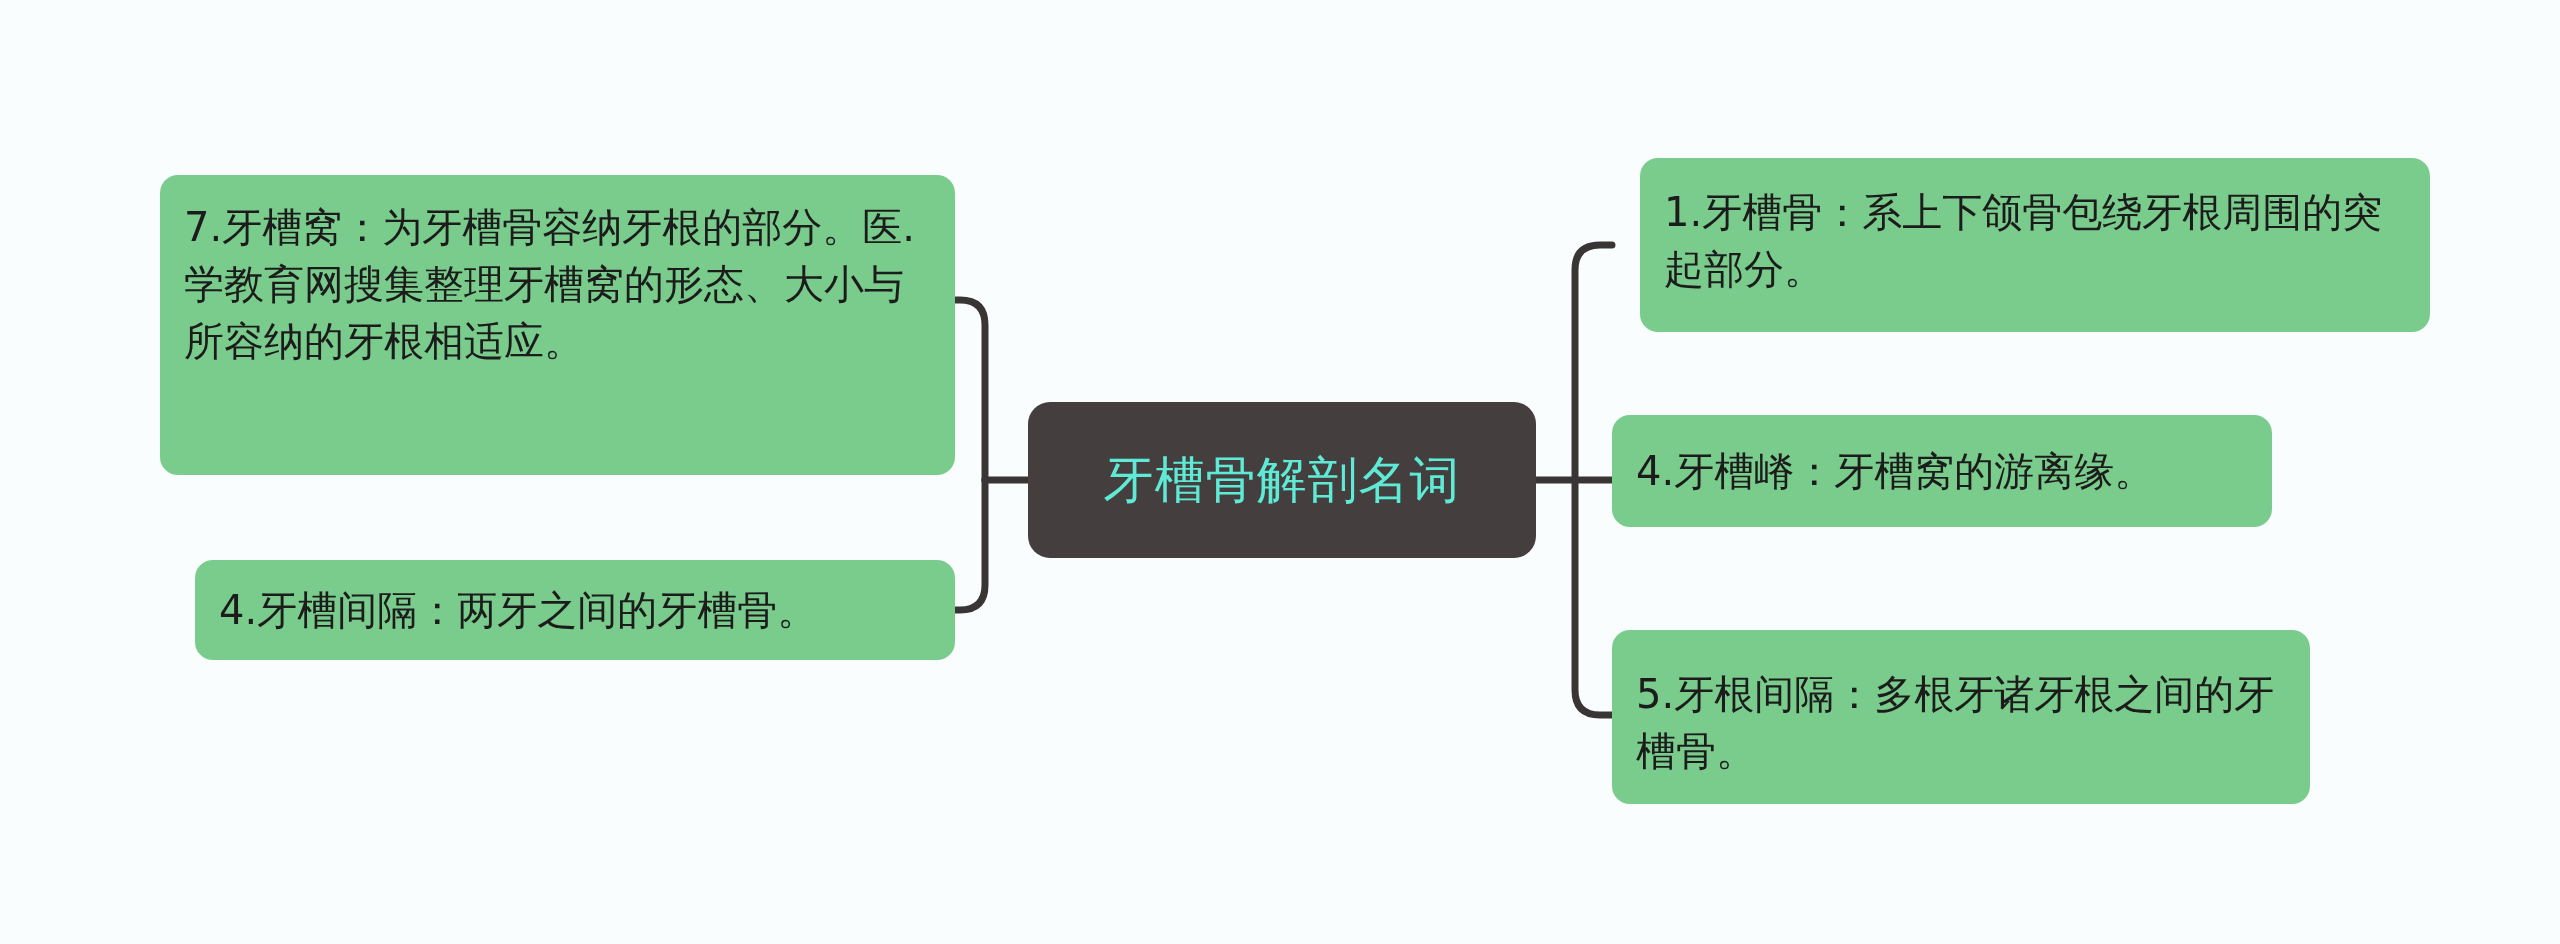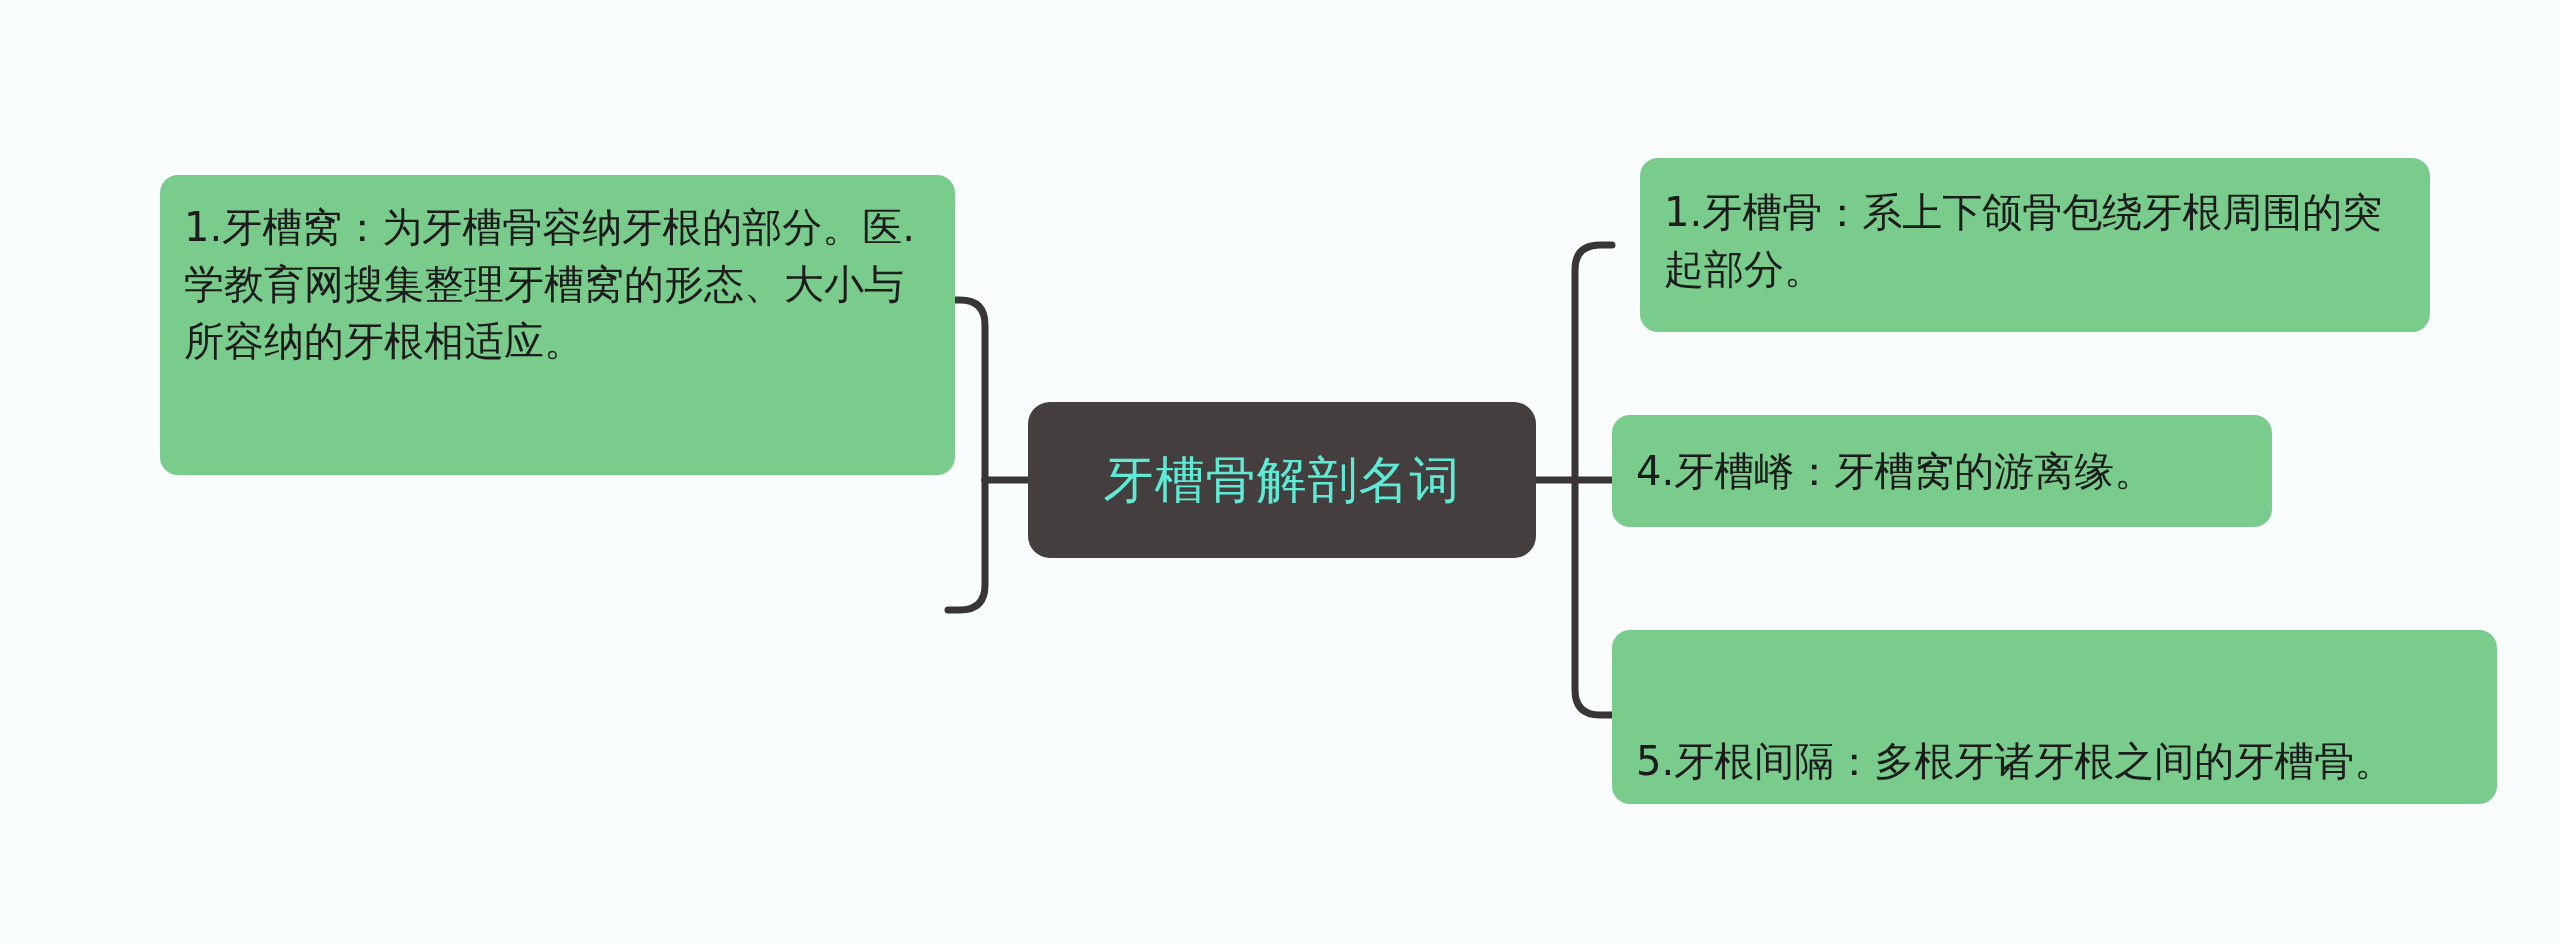--- a/index.html
+++ b/index.html
@@ -56,21 +56,21 @@
     text-align: center;
     border-radius: 22px;
     letter-spacing: 1px;
   }
 
   
   #node-2  { left: 160px;  top: 175px; width: 795px;  height: 300px; align-items: flex-start; padding-top: 24px; }
   #node-4  { left: 195px;  top: 560px; width: 760px;  height: 100px; }
   #node-1  { left: 1612px; top: 158px; width: 790px;  height: 174px; align-items: flex-start; padding-top: 26px; margin-left: 28px; }
   #node-3  { left: 1612px; top: 415px; width: 660px;  height: 112px; }
-  #node-5  { left: 1612px; top: 630px; width: 885px;  height: 174px; align-items: flex-end; padding-top: 26px; }
+  #node-5  { left: 1612px; top: 630px; width: 698px;  height: 174px; align-items: center; padding-top: 26px; }
   #node-center { left: 1028px; top: 402px; width: 508px; height: 156px; }
 </style>
 </head>
 <body>
 
 <div id="mindmap">
 
   <svg class="connectors" viewBox="0 0 2560 944" xmlns="http://www.w3.org/2000/svg">
 
     <g fill="none" stroke="#3a3535" stroke-width="7" stroke-linecap="round" stroke-linejoin="round">
@@ -81,23 +81,26 @@
       <path d="M 985 480 L 985 585 Q 985 610 960 610 L 948 610"></path>
 
       <path d="M 1536 480 L 1575 480"></path>
       <path d="M 1575 480 L 1575 270 Q 1575 245 1600 245 L 1612 245"></path>
       <path d="M 1575 480 L 1612 480"></path>
       <path d="M 1575 480 L 1575 690 Q 1575 715 1600 715 L 1612 715"></path>
     </g>
   </svg>
 
   <div class="node branch-node" id="node-2">
-    <span class="node-text">1.牙槽窝：为牙槽骨容纳牙根的部分。医.学教育网搜集整理牙槽窝的形态、大小与所容纳的牙根相适应。</span>
+    <span class="node-text">7.牙槽窝：为牙槽骨容纳牙根的部分。医.学教育网搜集整理牙槽窝的形态、大小与所容纳的牙根相适应。</span>
   </div>
 
+  <div class="node branch-node" id="node-4">
+    <span class="node-text">4.牙槽间隔：两牙之间的牙槽骨。</span>
+  </div>
 
   <div class="node center-node" id="node-center">
     <span class="node-text">牙槽骨解剖名词</span>
   </div>
 
   <div class="node branch-node" id="node-1">
     <span class="node-text">1.牙槽骨：系上下颌骨包绕牙根周围的突起部分。</span>
   </div>
 
   <div class="node branch-node" id="node-3">

